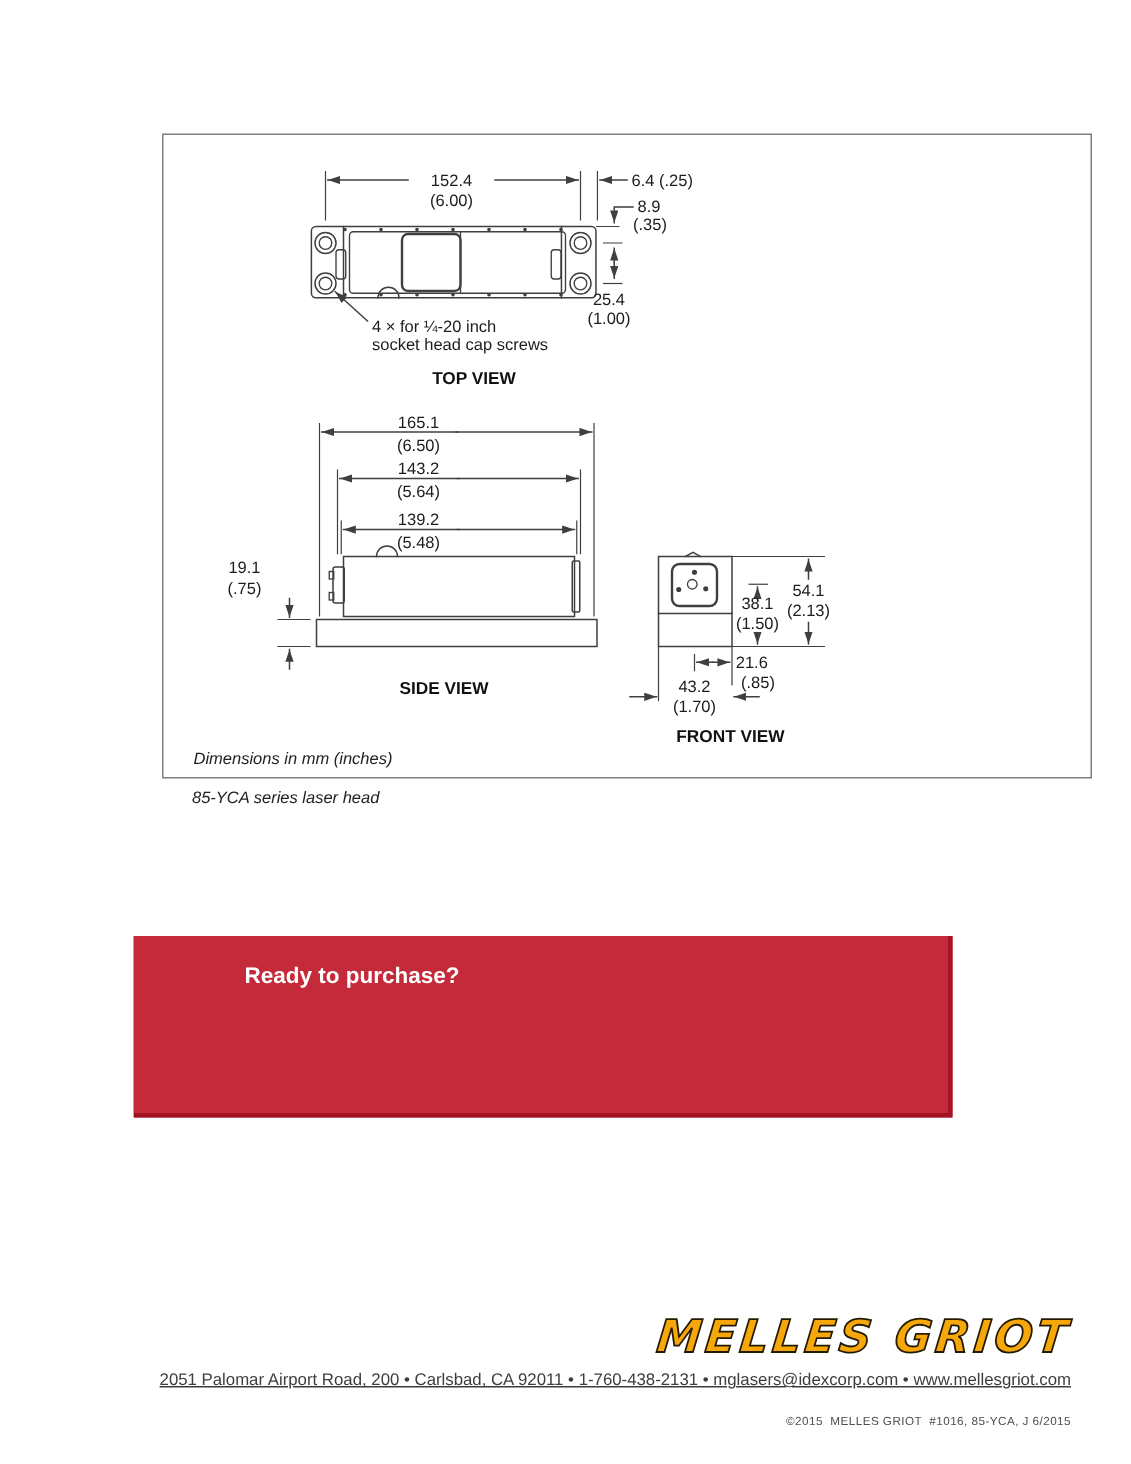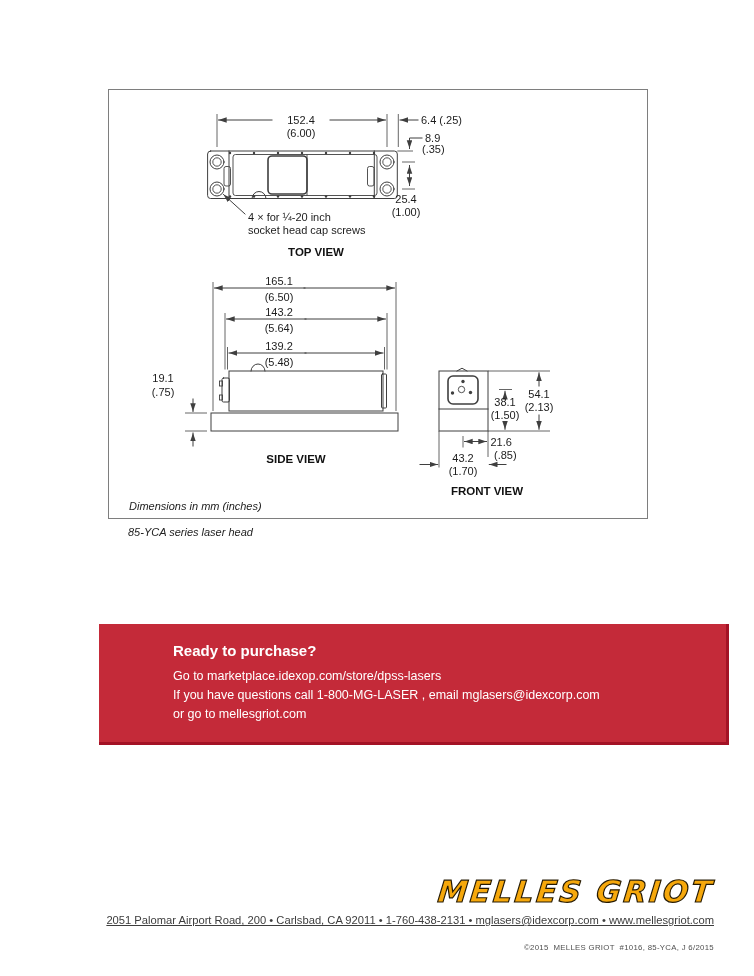--- a/index.html
+++ b/index.html
@@ -1,37 +1,37 @@
 <!DOCTYPE html>
 <html><head>
 <meta charset="utf-8">
 <style>
   html,body{margin:0;padding:0;}
   body{width:754px;height:976px;position:relative;background:#ffffff;
        font-family:"Liberation Sans",sans-serif;overflow:hidden;}
 
-  .figure-box{position:absolute;left:108px;top:89px;width:540px;height:430px;
+  .figure-box{position:absolute;left:108px;top:89px;width:620px;height:430px;
               border:1.5px solid #7e7e7e;box-sizing:border-box;background:#fff;}
   .figure-box svg{position:absolute;left:0;top:0;}
 
   
   .ln{stroke:#3f3f3f;stroke-width:1;fill:none;stroke-linecap:square;}
   .thin{stroke:#3f3f3f;stroke-width:0.9;fill:none;}
   .bold{stroke:#3f3f3f;stroke-width:1.6;fill:none;}
   .ext{stroke:#3f3f3f;stroke-width:0.8;fill:none;}
   .dot{fill:#3f3f3f;stroke:none;}
   .dt{font:11px "Liberation Sans",sans-serif;fill:#1c1c1c;}
   .vl{font:bold 11.5px "Liberation Sans",sans-serif;fill:#111;}
   .it{font:italic 11px "Liberation Sans",sans-serif;fill:#222;}
 
   .caption-below{position:absolute;left:128px;top:526px;
                  font:italic 11px "Liberation Sans",sans-serif;color:#222;}
 
-  .banner{position:absolute;left:89px;top:624px;width:630px;height:121px;
-          background:#C42A39;box-shadow:inset -3px -3px 0 #A31225;margin-left:10px;}
+  .banner{position:absolute;left:89px;top:624px;width:546px;height:121px;
+          background:#C42A39;box-shadow:inset -3px -3px 0 #A31225;}
   .banner-title{position:absolute;left:74px;top:18px;color:#fff;
                 font:bold 15px "Liberation Sans",sans-serif;}
   .banner-body{position:absolute;left:74px;top:43px;color:#fff;
                font:12.5px "Liberation Sans",sans-serif;line-height:19px;}
 
   .logo{position:absolute;right:40px;top:874px;color:#F6A80B;
         font:bold italic 30px "DejaVu Sans","Liberation Sans",sans-serif;
         letter-spacing:2.5px;transform:skewX(-6deg);white-space:nowrap;
         -webkit-text-stroke:1.2px #241903;}
   .address{position:absolute;right:40px;top:914px;color:#3d3d3d;
@@ -188,22 +188,17 @@
     </g>
 
     <text class="it" x="20" y="419.5">Dimensions in mm (inches)</text>
   </svg>
 </div>
 
 <div class="caption-below">85-YCA series laser head</div>
 
 <div class="banner">
   <div class="banner-title">Ready to purchase?</div>
-  <div class="banner-body">
-    <div>Go to marketplace.idexop.com/store/dpss-lasers</div>
-    <div>If you have questions call 1-800-MG-LASER , email mglasers@idexcorp.com</div>
-    <div>or go to mellesgriot.com</div>
-  </div>
 </div>
 
 <div class="logo">MELLES GRIOT</div>
 <div class="address">2051 Palomar Airport Road, 200 • Carlsbad, CA 92011 • 1-760-438-2131 • mglasers@idexcorp.com • www.mellesgriot.com</div>
 <div class="legal">©2015 &nbsp;MELLES GRIOT &nbsp;#1016, 85-YCA, J 6/2015</div>
 
 </body></html>

